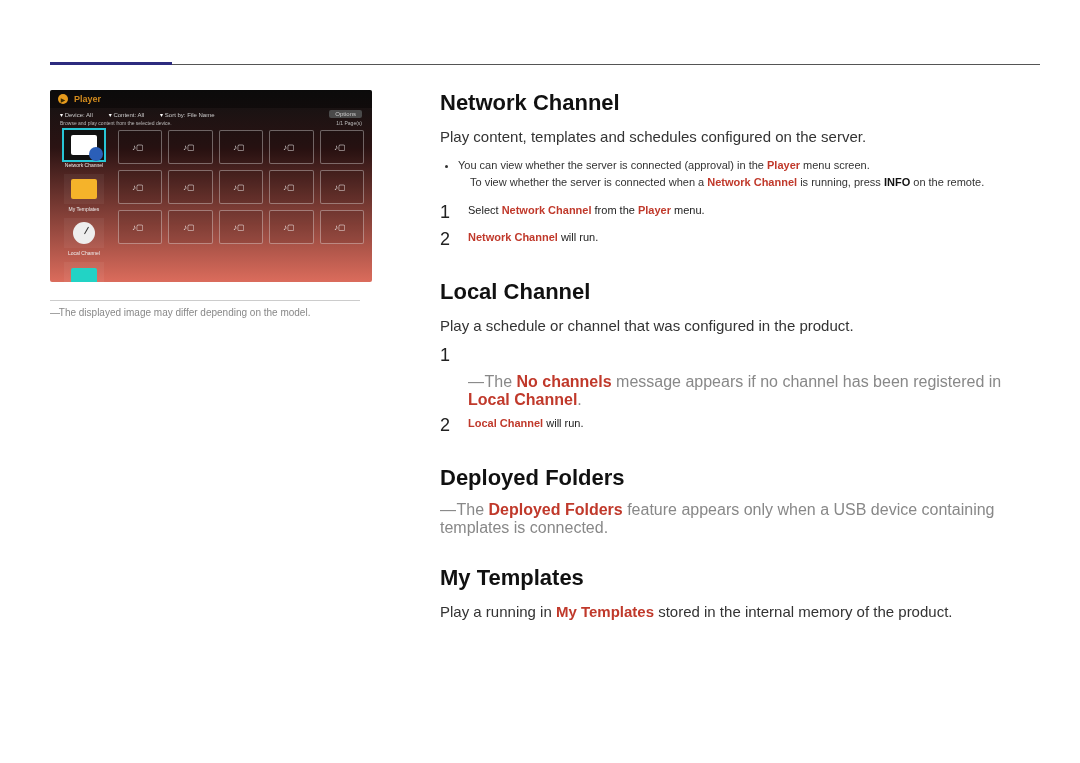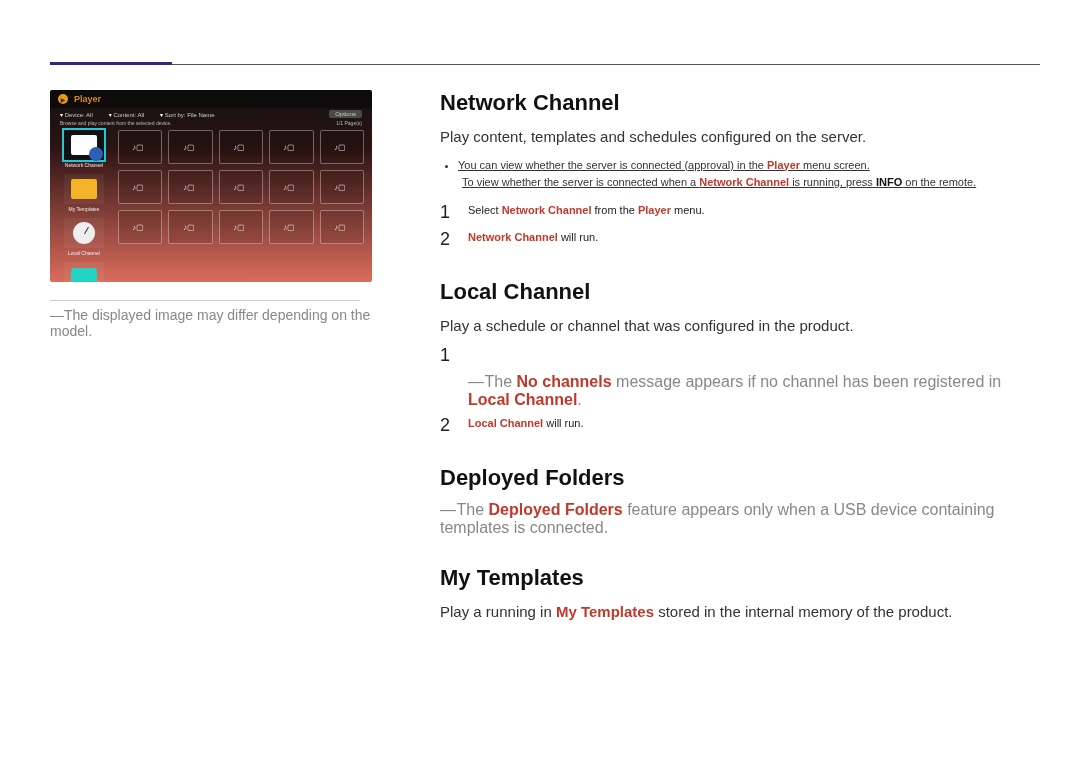--- a/index.html
+++ b/index.html
@@ -119,35 +119,35 @@
   .tile {
     border:1px solid rgba(255,255,255,0.35);
     border-radius:2px;
     background: rgba(0,0,0,0.1);
     display:flex; align-items:center; justify-content:center;
     color:#fff;
   }
   .tile svg { opacity:0.8;}
 
   .caption-rule { width: 310px; height:1px; background:#ccc; margin-top:18px;}
-  .caption { font-size: 14px; color:#888; margin-top:6px;}
+  .caption { font-size: 10px; color:#888; margin-top:6px;}
   .caption::before { content:"― "; letter-spacing:-2px;}
 
   
   h2 {
     font-size: 22px;
     font-weight: 600;
     margin: 0 0 10px 0;
     color:#111;
   }
   h2:not(:first-child){ margin-top:28px;}
   .desc { font-size: 15px; color:#333; margin: 0 0 8px 0; line-height:1.5;}
   ul.bul { margin: 4px 0 10px 18px; padding:0; }
-  ul.bul li { font-size: 11px; line-height:1.6; color:#333;text-decoration:underline;}
-  ul.bul li .indent { display:block; margin-left:4px;}
+  ul.bul li { font-size: 11px; line-height:1.6; color:#333;}
+  ul.bul li .indent { display:block; margin-left:12px;}
   ol.steps { list-style:none; margin:0; padding:0;}
   ol.steps li { display:flex; align-items:flex-start; gap:14px; margin:6px 0; font-size:11px; line-height:1.6;}
   .step-num { font-size:18px; font-weight:300; color:#222; width:14px; flex-shrink:0; line-height:1.2;}
   .note { font-size:16px; color:#888; margin:4px 0 4px 28px;}
   .note::before { content:"― "; letter-spacing:-2px;}
 
   .kw-r { color:#c0392b; font-weight:600;}
   .kw-b { font-weight:700; color:#111;}
 
 </style>

